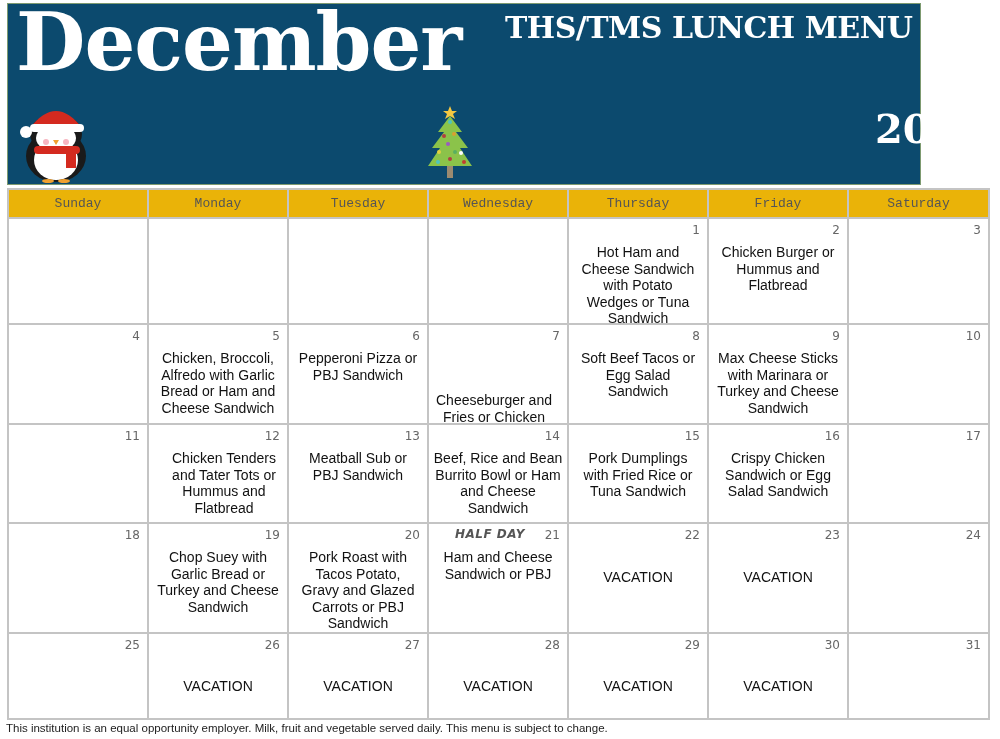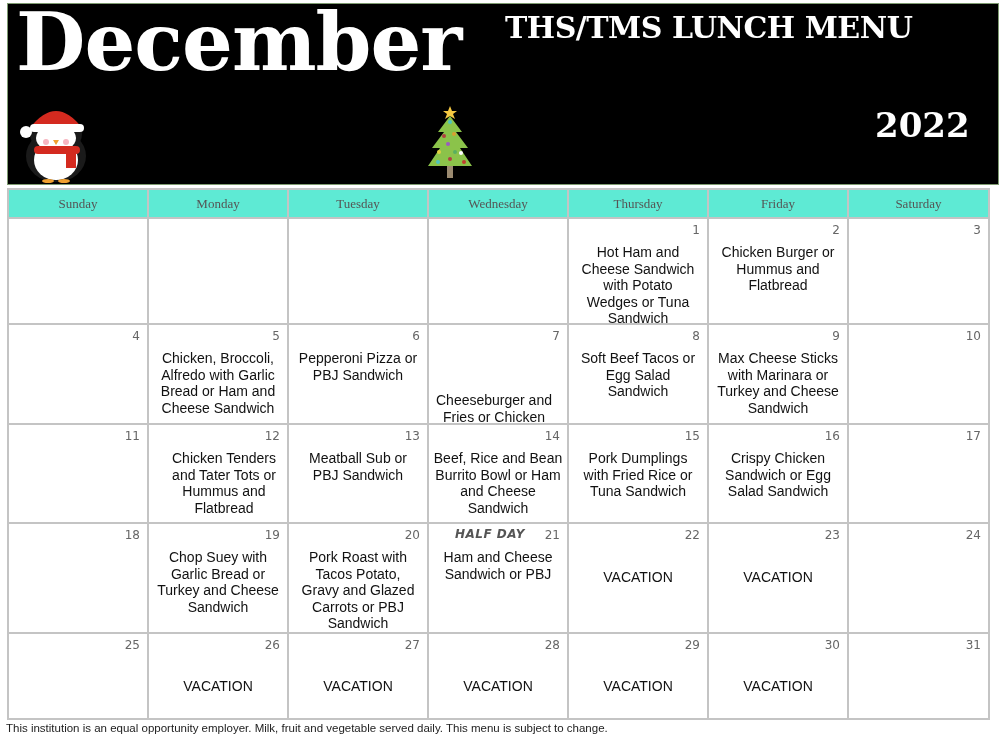--- a/index.html
+++ b/index.html
@@ -1,26 +1,26 @@
 <!DOCTYPE html>
 <html><head>
 <meta charset="utf-8">
 <style>
   html, body { margin: 0; padding: 0; background: #ffffff; }
   body { width: 1000px; height: 739px; position: relative; overflow: hidden; font-family: "DejaVu Sans", sans-serif; }
-  .banner { position: absolute; left: 7px; top: 3px; width: 992px; height: 182px; background: #000000; border: 1px solid #7d9a70; box-sizing: border-box; }
+  .banner { position: absolute; left: 7px; top: 3px; width: 914px; height: 182px; background: #0c4a6e; border: 1px solid #7d9a70; box-sizing: border-box; }
   .month { position: absolute; left: 8px; top: -6px; font-family: "DejaVu Serif", serif; font-weight: bold; font-size: 80px; color: #ffffff; letter-spacing: -1px; line-height: 1.1; }
   .title { position: absolute; left: 497px; top: 6px; font-family: "DejaVu Serif", serif; font-weight: bold; font-size: 30px; color: #ffffff; letter-spacing: -0.5px; }
-  .year { position: absolute; left: 867px; top: 101px; font-family: "DejaVu Serif", serif; font-weight: bold; font-size: 34px; color: #ffffff; }
+  .year { position: absolute; left: 867px; top: 101px; font-family: "DejaVu Serif", serif; font-weight: bold; font-size: 40px; color: #ffffff; }
   .holidays { position: absolute; left: 155px; top: 160px; font-family: "DejaVu Serif", serif; font-weight: bold; font-size: 16px; color: #ffffff; }
   .penguin { position: absolute; left: 8px; top: 94px; width: 80px; height: 85px; }
   .tree { position: absolute; left: 416px; top: 102px; width: 52px; height: 80px; }
   .cal { position: absolute; left: 7px; top: 188px; border-collapse: collapse; table-layout: fixed; width: 981px; }
   .cal th, .cal td { border: 2px solid #c4c4c4; }
-  .cal th { background: #5eead4; height: 27px; font-weight: normal; font-family: Liberation Serif, serif; font-size: 13px; color: #555; text-align: center; padding: 0; }
+  .cal th { background: #eab308; height: 27px; font-weight: normal; font-family: Liberation Mono, monospace; font-size: 13px; color: #555; text-align: center; padding: 0; }
   .cal td { vertical-align: top; position: relative; padding: 0; background: #fff; }
   .daynum { position: absolute; right: 7px; top: 4px; font-family: "DejaVu Sans", sans-serif; font-size: 12px; color: #666; }
   .menu { position: absolute; left: 4px; right: 4px; top: 25px; text-align: center; font-family: "Liberation Sans", sans-serif; font-size: 14px; line-height: 16.5px; color: #111; }
   .vacation { position: absolute; left: 0; right: 0; text-align: center; font-family: "Liberation Sans", sans-serif; font-size: 14px; color: #111; }
   .halfday { position: absolute; left: 26px; top: 3px; font-family: "DejaVu Sans", sans-serif; font-weight: bold; font-style: italic; font-size: 12px; color: #555; letter-spacing: 0.5px; }
   .footer { position: absolute; left: 6px; top: 722px; font-family: "Liberation Sans", sans-serif; font-size: 11.5px; color: #222; }
 </style>
 </head>
 <body>
 

